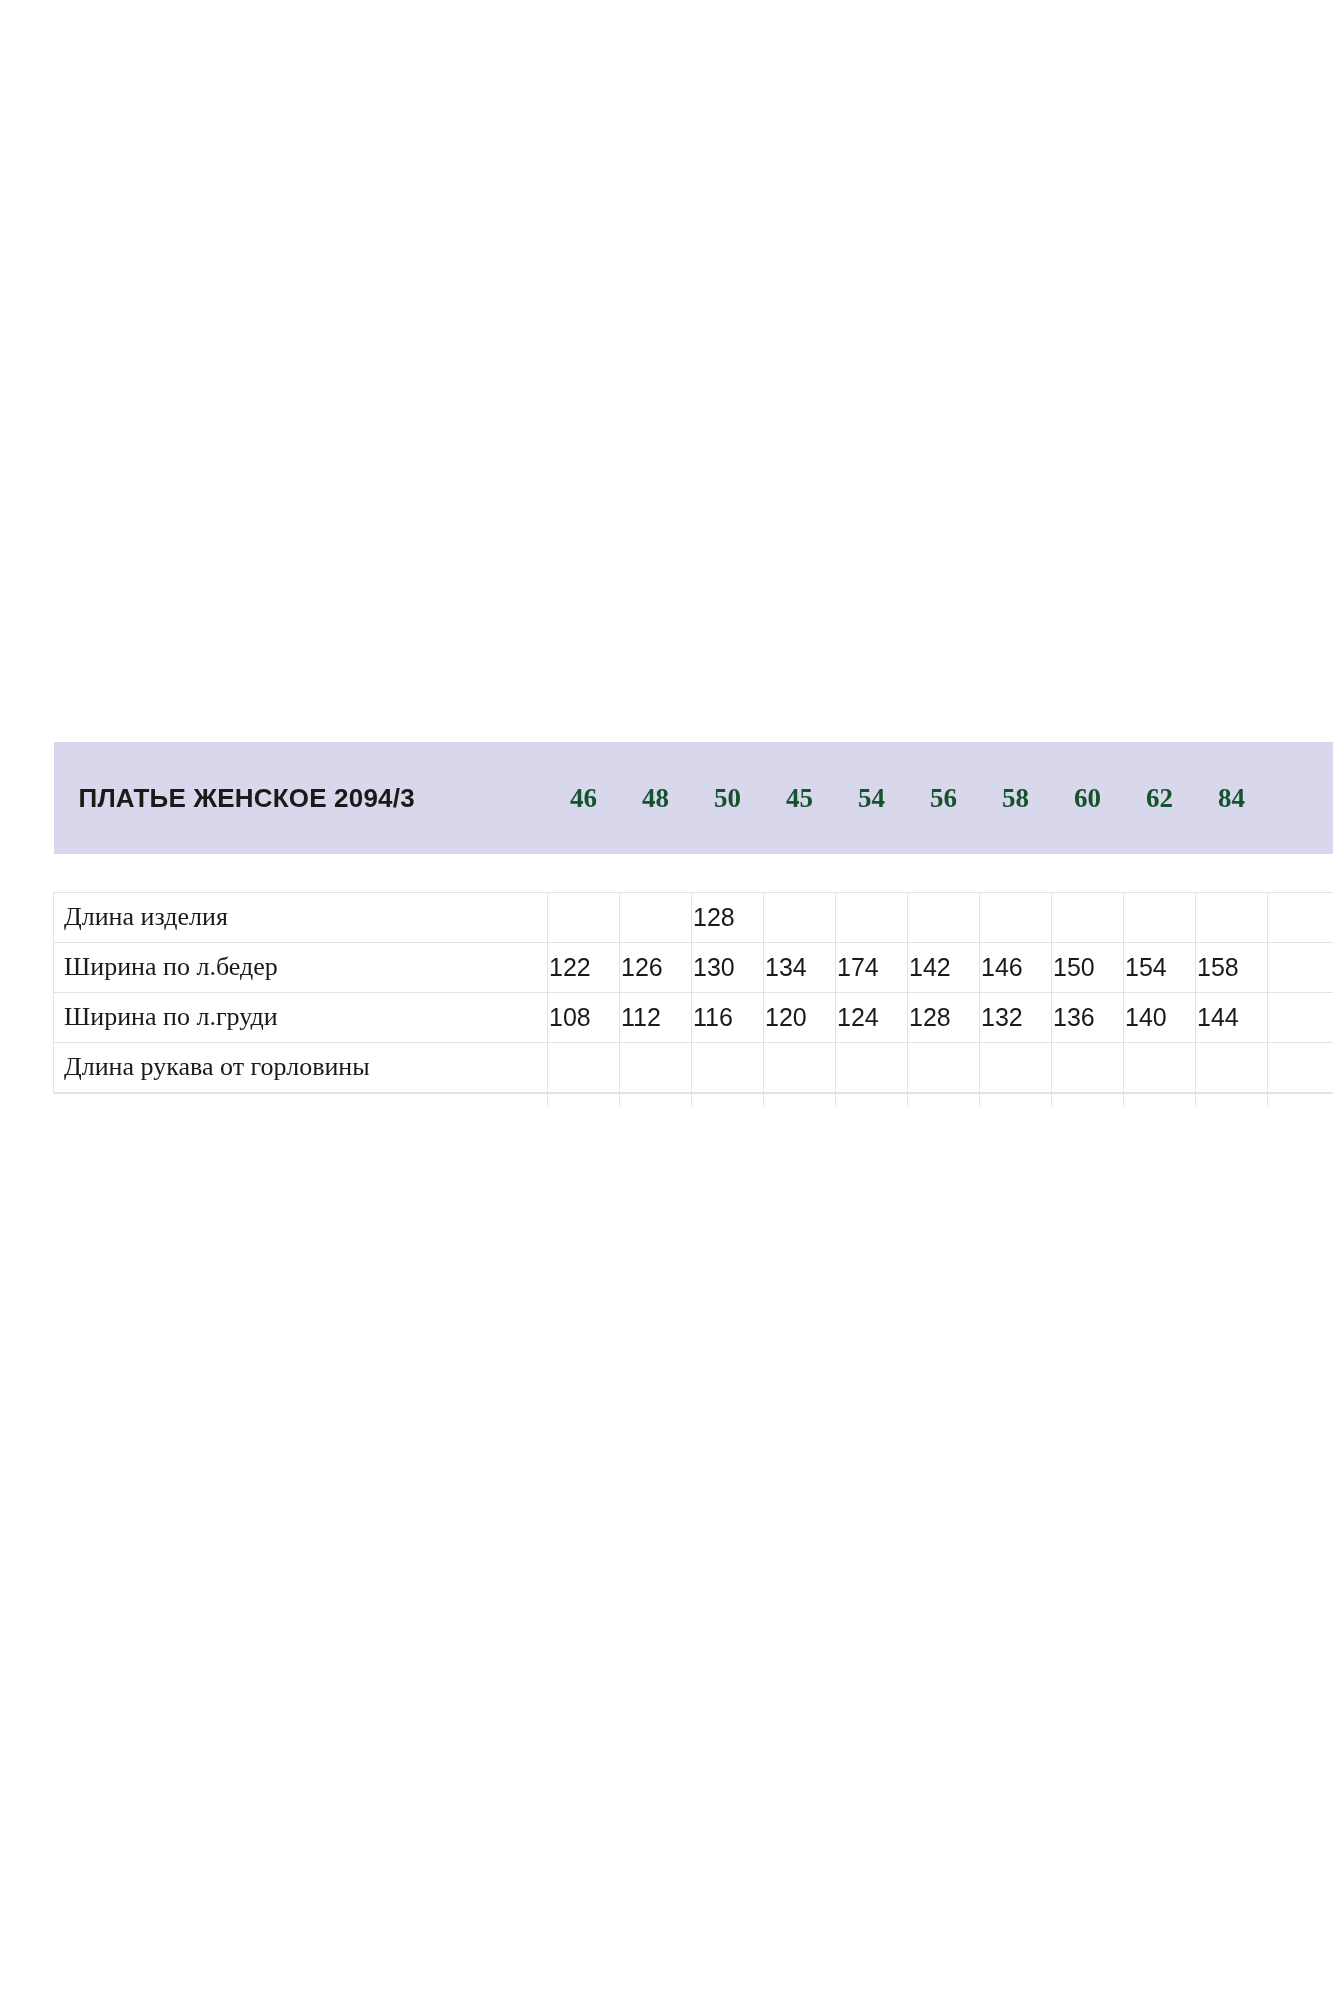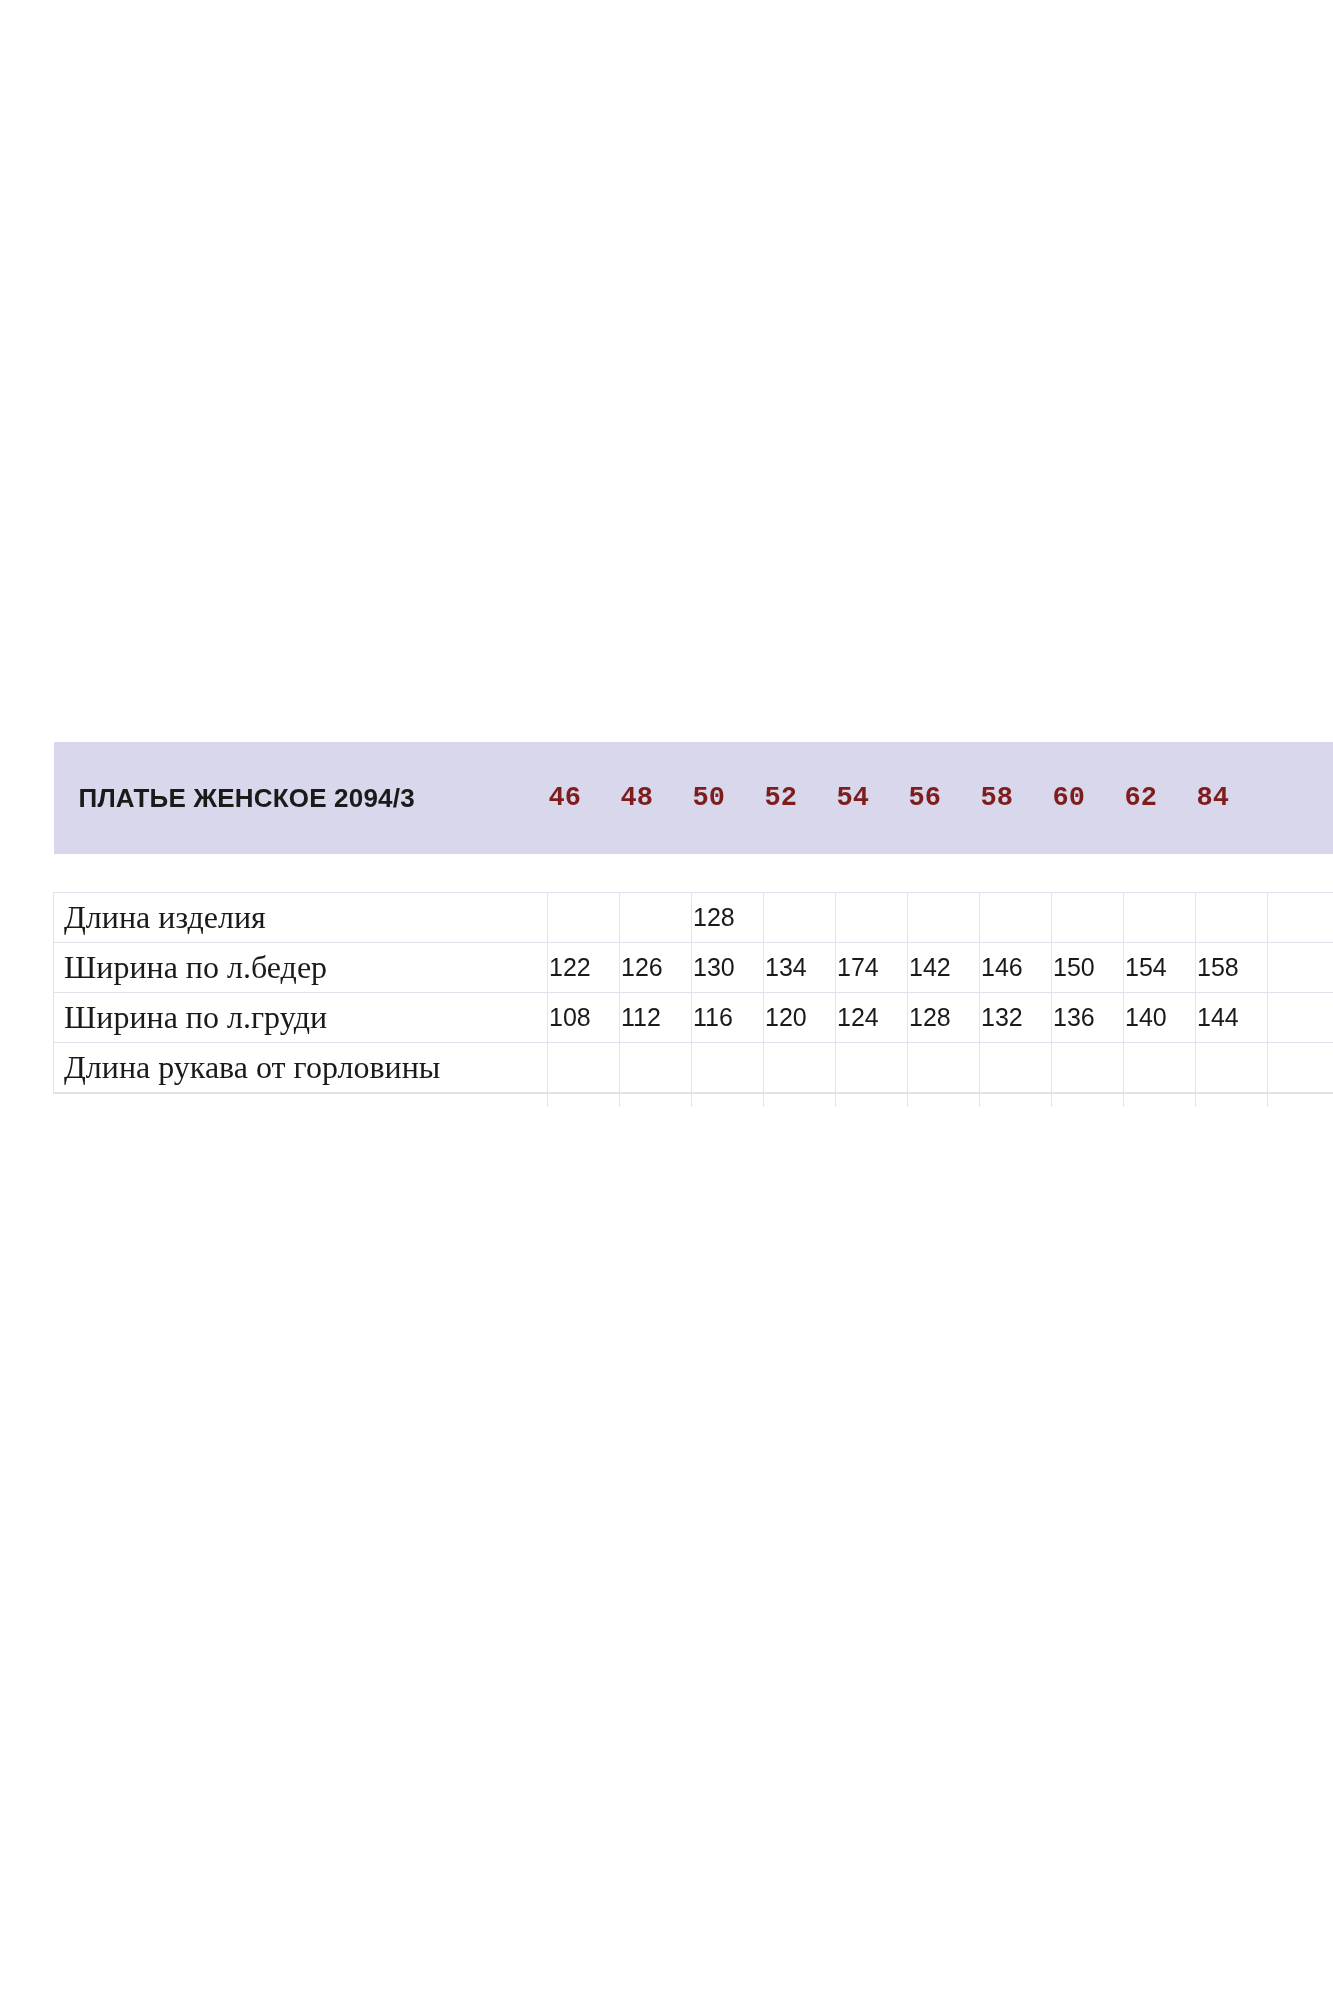--- a/index.html
+++ b/index.html
@@ -45,41 +45,41 @@
   td.title-cell {
     font-family: "Liberation Sans", sans-serif;
     font-weight: bold;
     font-size: 26px;
     color: #1a1a1a;
     padding-left: 25px;
     letter-spacing: 0.2px;
     white-space: nowrap;
   }
   td.size-head {
-    font-family: Liberation Mono, monospace;
+    font-family: Liberation Serif, serif;
     font-weight: bold;
     font-size: 27px;
-    color: #7f1d1d;
-    text-align: left;
+    color: #14532d;
+    text-align: center;
   }
   td.tail-head { background: #d8d7ec; }
 
   
   tr.spacer-row { height: 38px; background: #ffffff; }
   tr.spacer-row td { border: none; }
 
   
   tr.data-row { height: 50px; }
   tr.data-row td {
     border: 1px solid #e2e2ec;
     vertical-align: middle;
   }
   td.row-label {
     font-family: "Liberation Serif", serif;
-    font-size: 32px;
+    font-size: 26px;
     color: #1a1a1a;
     padding-left: 10px;
     white-space: nowrap;
     border-left: none;
   }
   td.value {
     font-family: "Liberation Sans", sans-serif;
     font-size: 25px;
     color: #1a1a1a;
     padding-right: 9px;
@@ -133,21 +133,21 @@
         <col class="size-col">
         <col class="size-col">
       <col class="tail-col">
     </colgroup>
     <tbody>
       <tr class="header-row">
         <td class="title-cell">ПЛАТЬЕ ЖЕНСКОЕ  2094/3</td>
         <td class="size-head">46</td>
         <td class="size-head">48</td>
         <td class="size-head">50</td>
-        <td class="size-head">52</td>
+        <td class="size-head">45</td>
         <td class="size-head">54</td>
         <td class="size-head">56</td>
         <td class="size-head">58</td>
         <td class="size-head">60</td>
         <td class="size-head">62</td>
         <td class="size-head">84</td>
         <td class="tail-head"></td>
       </tr>
 
       <tr class="spacer-row">

